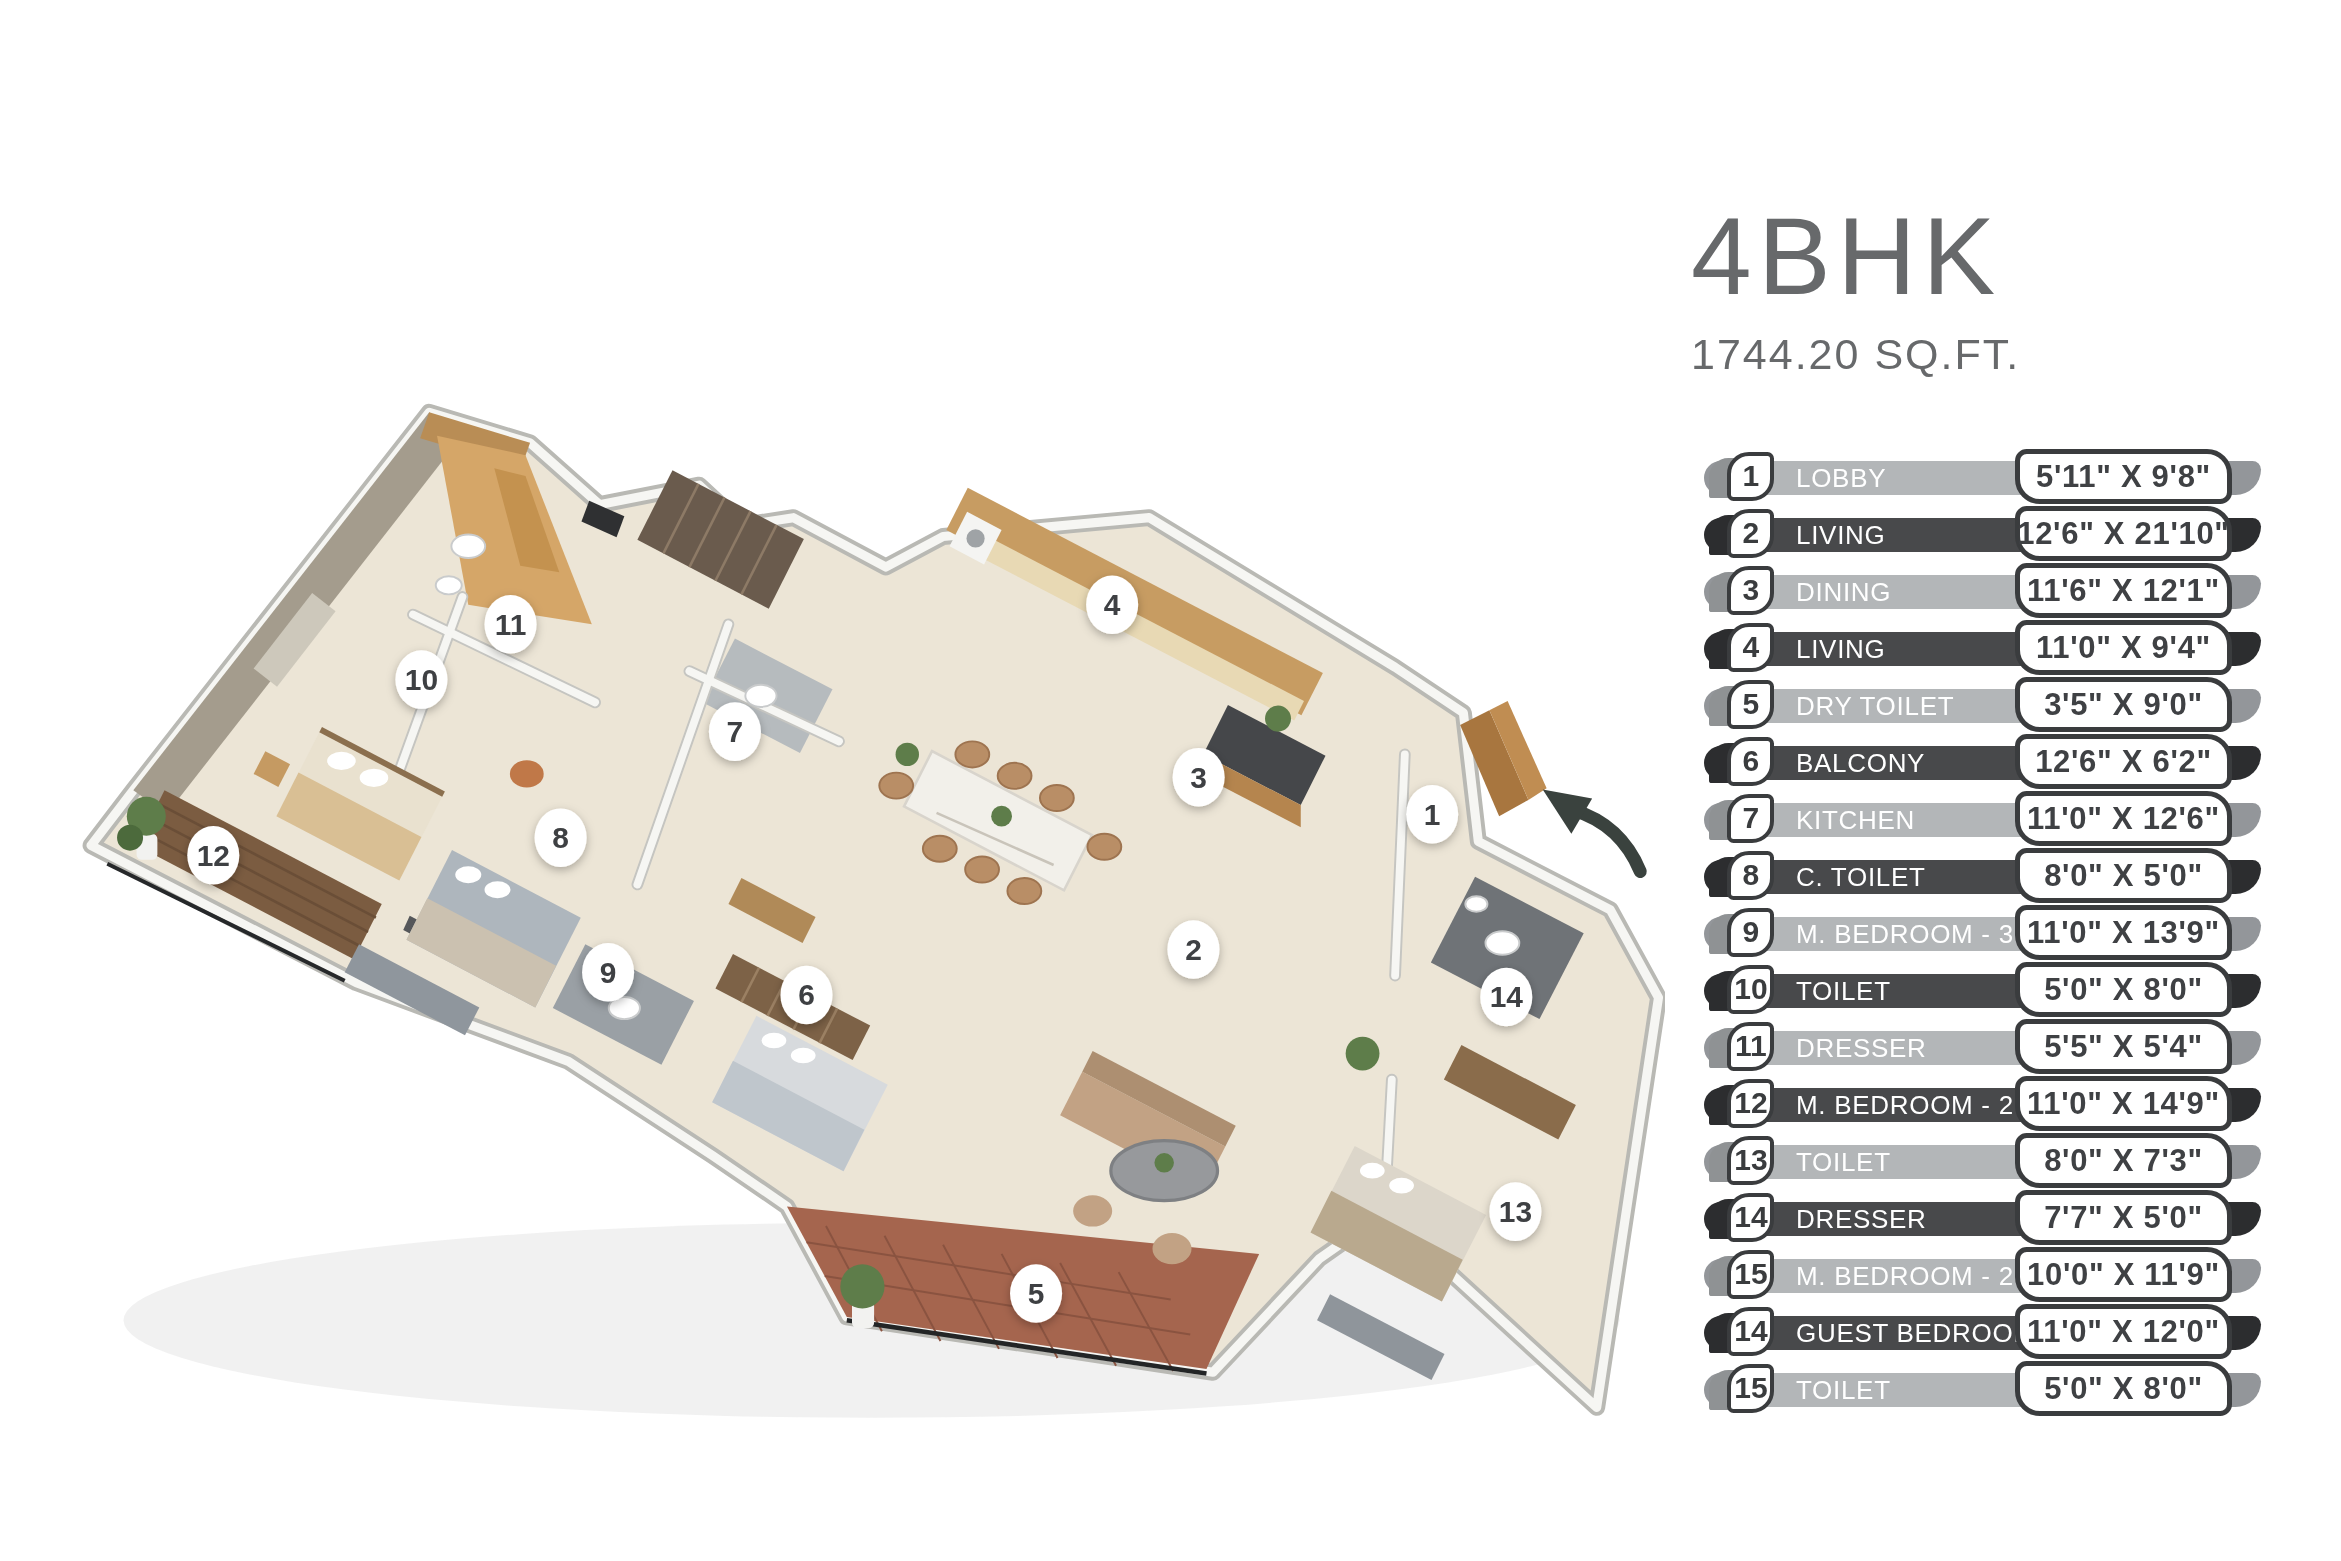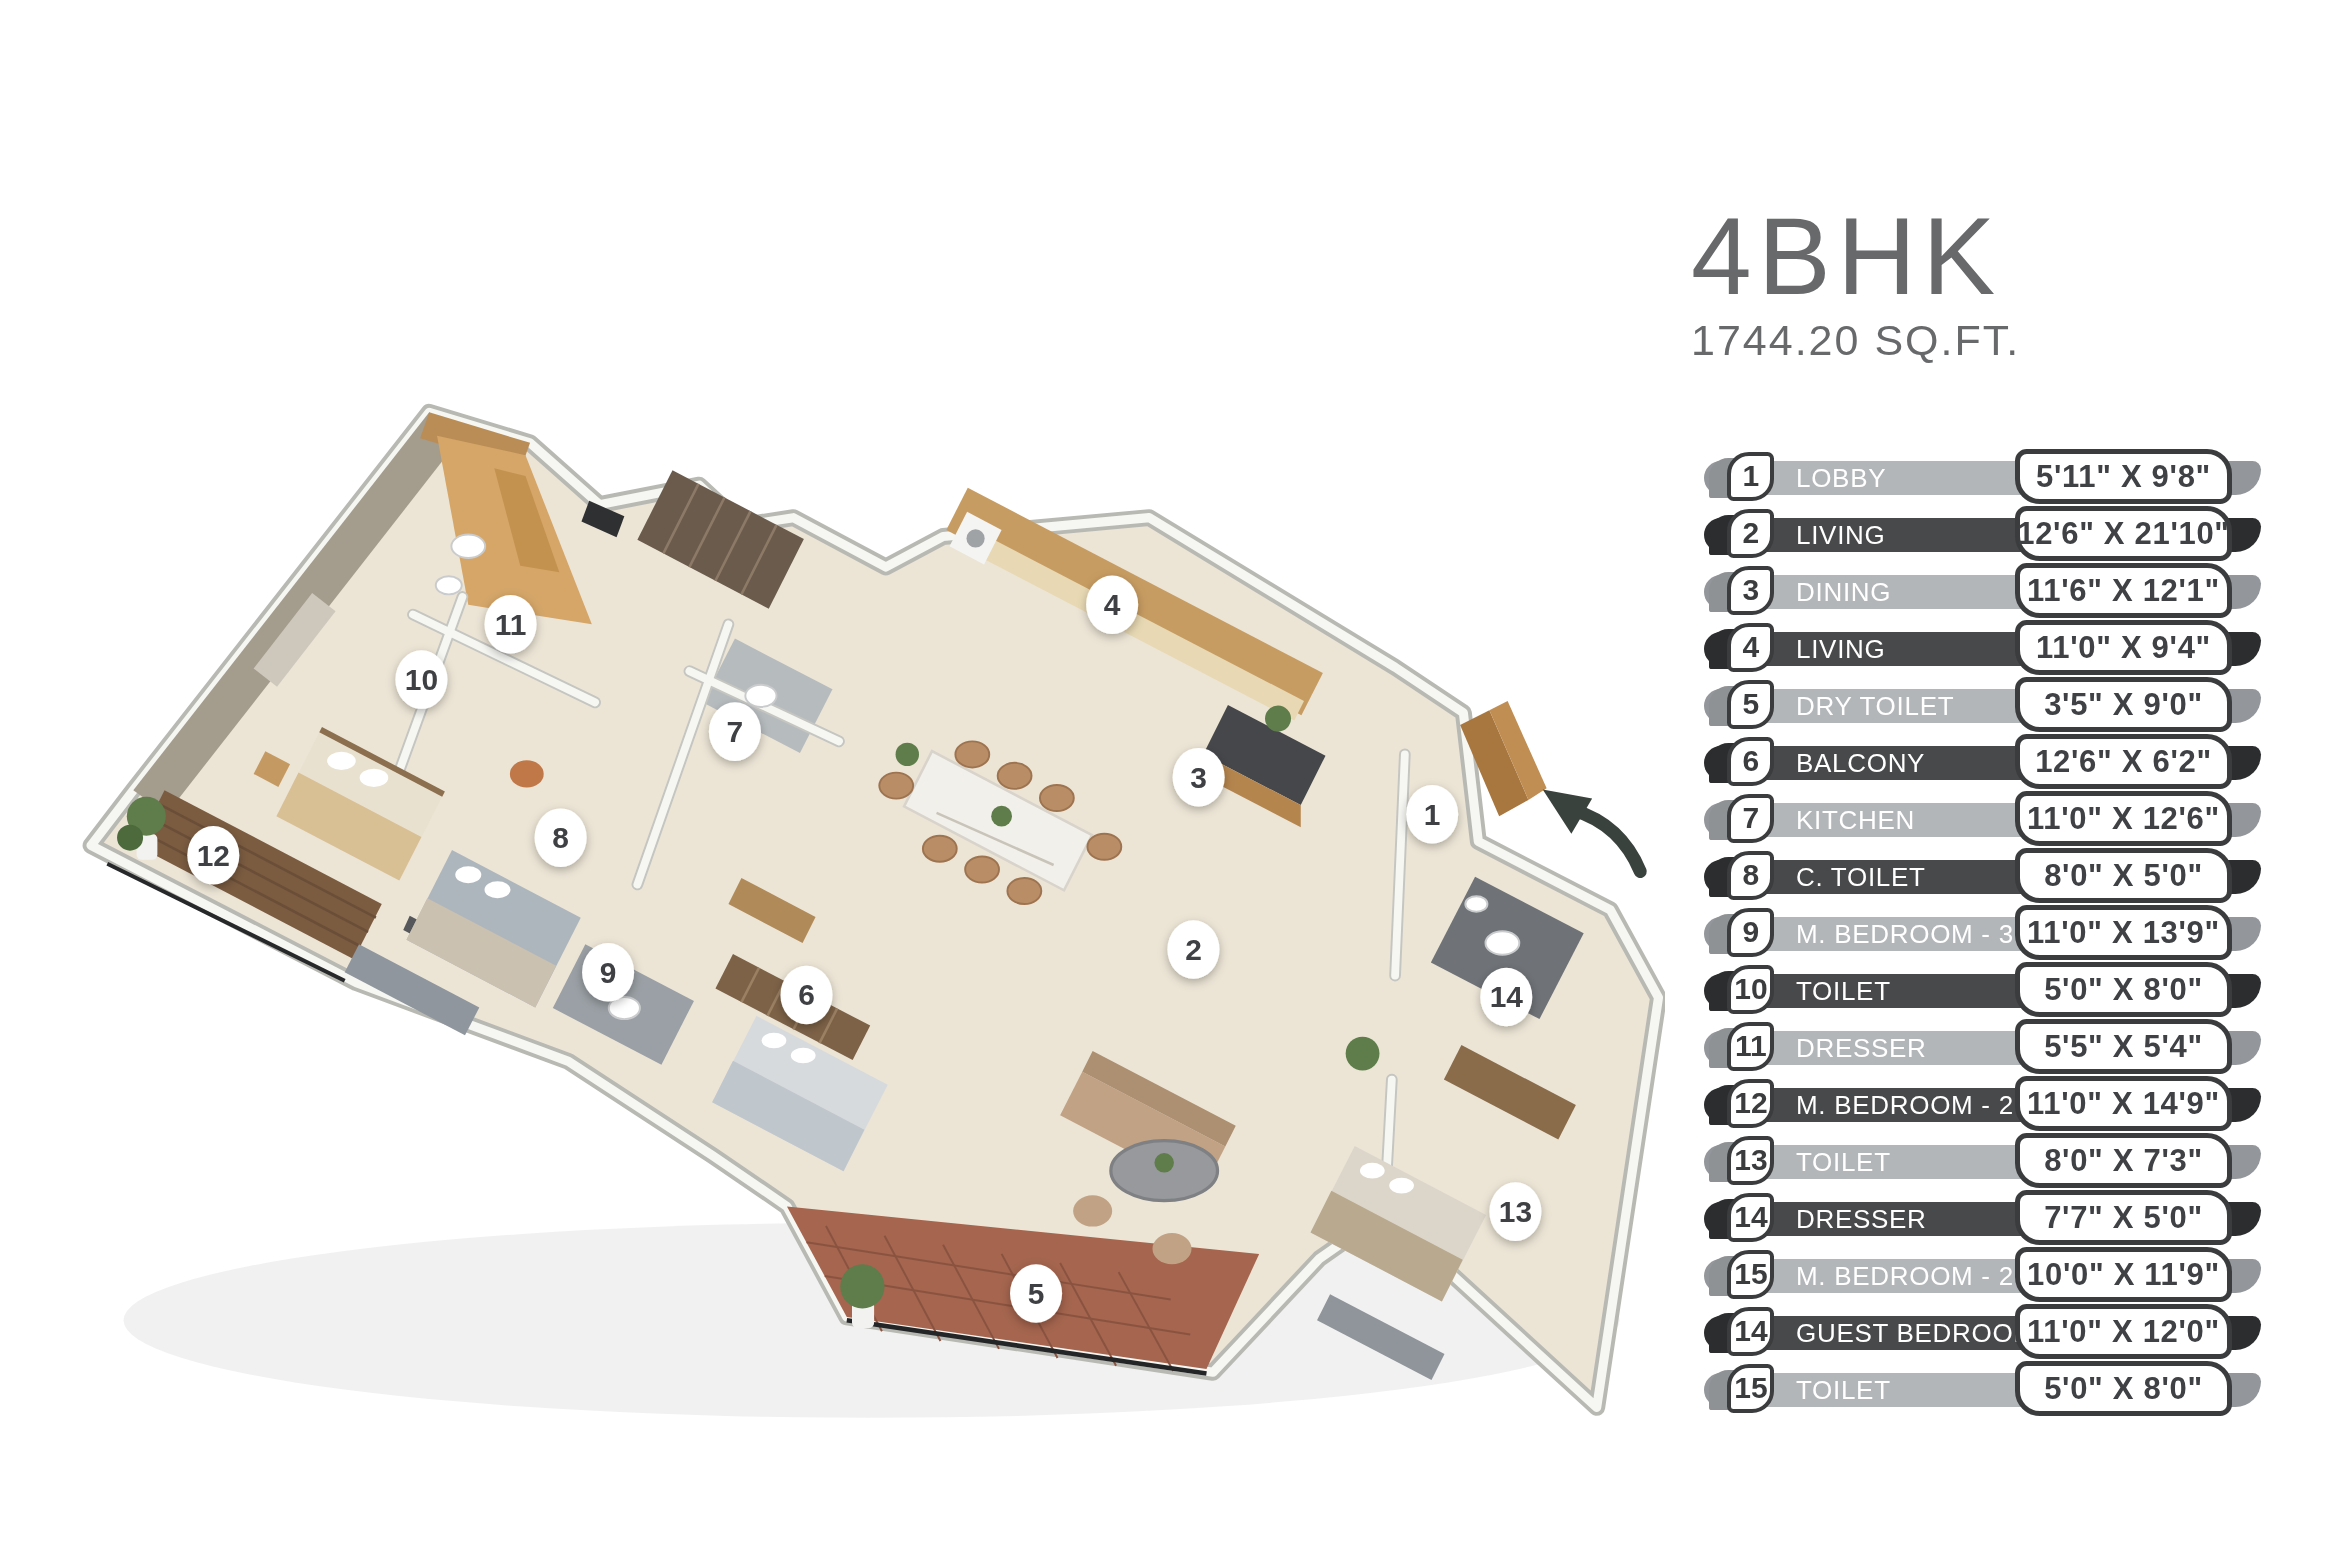--- a/index.html
+++ b/index.html
@@ -2,21 +2,21 @@
 <html style="font-size:10.4px"><head>
 <meta charset="utf-8">
 <style>
   html,body{margin:0;padding:0;background:#ffffff;}
   .stage{position:relative;width:2342px;height:1561px;background:#ffffff;overflow:hidden;
          font-family:"Liberation Sans", sans-serif;}
   
   .title-block{position:absolute;left:1691px;top:202px;width:572px;color:#67696b;}
   .title-main{font-size:109px;font-weight:300;letter-spacing:6.5px;line-height:1.0;}
   .title-sub{font-size:42px;font-weight:300;letter-spacing:3.3px;margin-top:6.5px;}
-  .title-area{font-size:43px;font-weight:300;letter-spacing:2px;margin-top:5px;}
+  .title-area{font-size:43px;font-weight:300;letter-spacing:2px;margin-top:19px;}
   
   .legend{position:absolute;left:1704px;top:448px;width:566px;}
   .lrow{position:relative;height:57px;}
   .tailL{position:absolute;left:0;top:13px;width:42px;height:34px;border-radius:19.5px 0 0 19.5px;z-index:1;}
   .tailR{position:absolute;left:471px;top:13px;width:86px;height:34px;border-radius:0 9px 27px 0;z-index:1;}
   .lbar{position:absolute;left:35px;top:13px;width:459px;height:34px;z-index:2;}
   .lrow.light .lbar{background:#b3b6b8;}
   .lrow.light .tailL,.lrow.light .tailR{background:#93969a;}
   .lrow.dark .lbar{background:#48494b;}
   .lrow.dark .tailL,.lrow.dark .tailR{background:#2c2d2f;}

